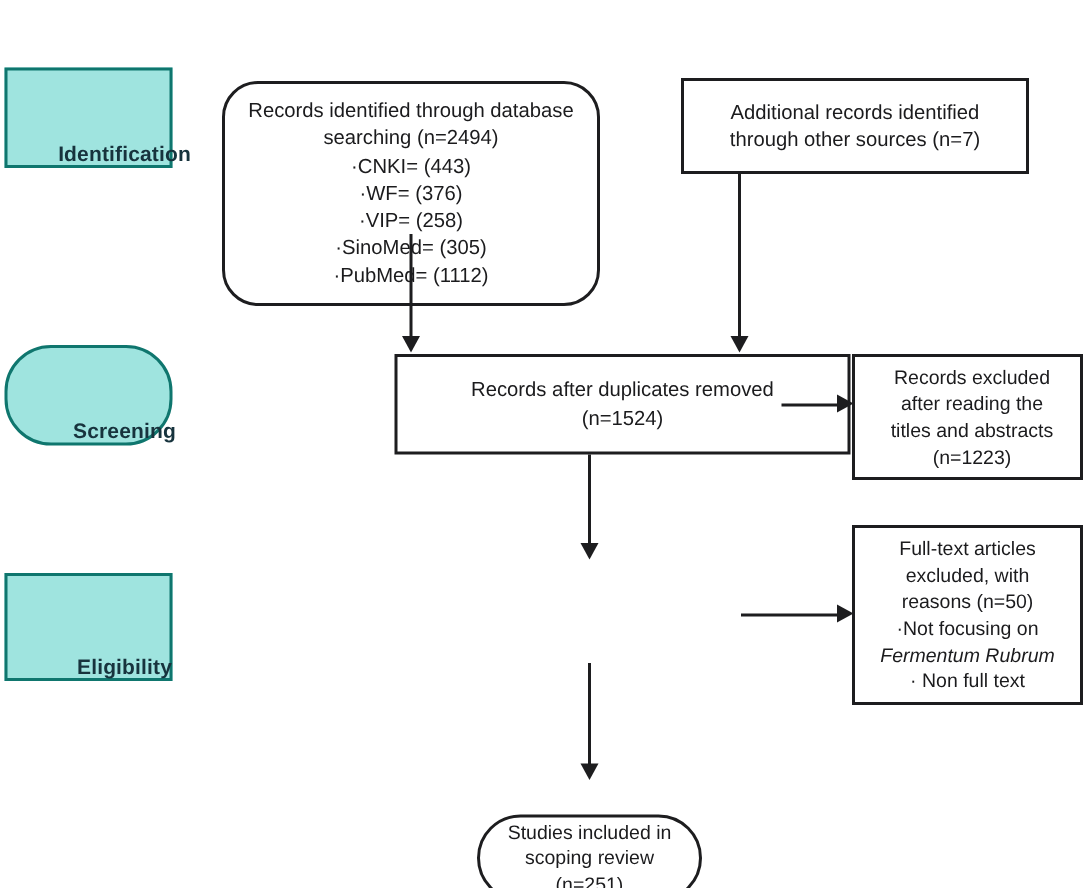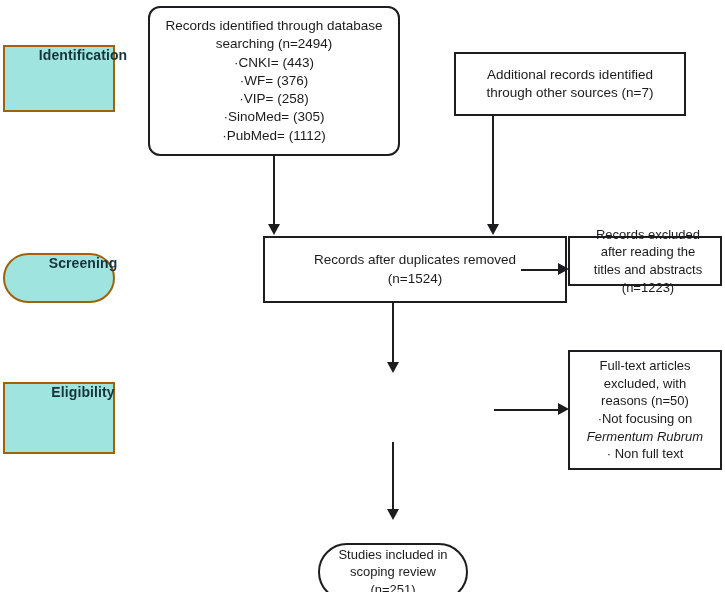--- a/index.html
+++ b/index.html
@@ -14,23 +14,23 @@
     position: relative;
     width: 725px;
     height: 592px;
     background: #ffffff;
     overflow: hidden;
   }
   
   .stage-box {
     position: absolute;
     background: #9FE4DF;
-    border: 2px solid #a16207;
+    border: 2px solid #0f766e;
     display: flex;
-    align-items: flex-start;
+    align-items: flex-end;
     justify-content: center;
     box-sizing: border-box;
     color: #17333d;
     font-weight: bold;
     font-size: 14px;
     letter-spacing: 0.1px;
     padding-left: 48px;
   }
   
   .flow-box {
@@ -40,21 +40,21 @@
     box-sizing: border-box;
     display: flex;
     align-items: center;
     justify-content: center;
     text-align: center;
     color: #1b1b1d;
     font-size: 13.5px;
     line-height: 1.35;
     padding: 3px 6px;
   }
-  .flow-box.rounded-big { border-radius: 12px; }
+  .flow-box.rounded-big { border-radius: 24px; margin-top: 48px; }
   .flow-box.rounded-small { border-radius: 29px; }
   .flow-box .txt { display: block; width: 100%; }
   .flow-box .small { font-size: 13px; }
   .ital { font-style: italic; }
   
   .vline {
     position: absolute;
     width: 0;
     border-left: 2px solid #1d1d1f;
   }
@@ -79,21 +79,21 @@
   }
 </style>
 </head>
 <body>
 
 <div id="canvas">
 
   <div class="stage-box" style="left:3px; top:45px; width:112px; height:67px;">
     <span>Identification</span>
   </div>
-  <div class="stage-box" style="left:3px; top:253px; width:112px; height:50px;border-radius:31px;">
+  <div class="stage-box" style="left:3px; top:230px; width:112px; height:67px;border-radius:31px;">
     <span>Screening</span>
   </div>
   <div class="stage-box" style="left:3px; top:382px; width:112px; height:72px;">
     <span>Eligibility</span>
   </div>
 
   <div class="flow-box rounded-big" style="left:148px; top:6px; width:252px; height:150px;">
     <span class="txt">
       <span>Records identified through database</span><br>
       <span>searching  (n=2494)</span><br>
@@ -121,21 +121,21 @@
   <div class="flow-box" style="left:263px; top:236px; width:304px; height:67px;">
     <span class="txt">
       <span>Records after duplicates removed</span><br>
       <span>(n=1524)</span>
     </span>
   </div>
 
   <div class="hline" style="left:521px; top:269px; width:40px;"></div>
   <div class="arrow-right" style="left:558px; top:263px;"></div>
 
-  <div class="flow-box" style="left:568px; top:236px; width:154px; height:50px;padding-left:12px;">
+  <div class="flow-box" style="left:568px; top:236px; width:154px; height:84px;padding-left:12px;">
     <span class="txt small">
       <span>Records excluded</span><br>
       <span>after reading the</span><br>
       <span>titles and abstracts</span><br>
       <span>(n=1223)</span>
     </span>
   </div>
 
   <div class="vline" style="left:392px; top:303px; height:60px;"></div>
   <div class="arrow-down" style="left:387px; top:362px;"></div>

